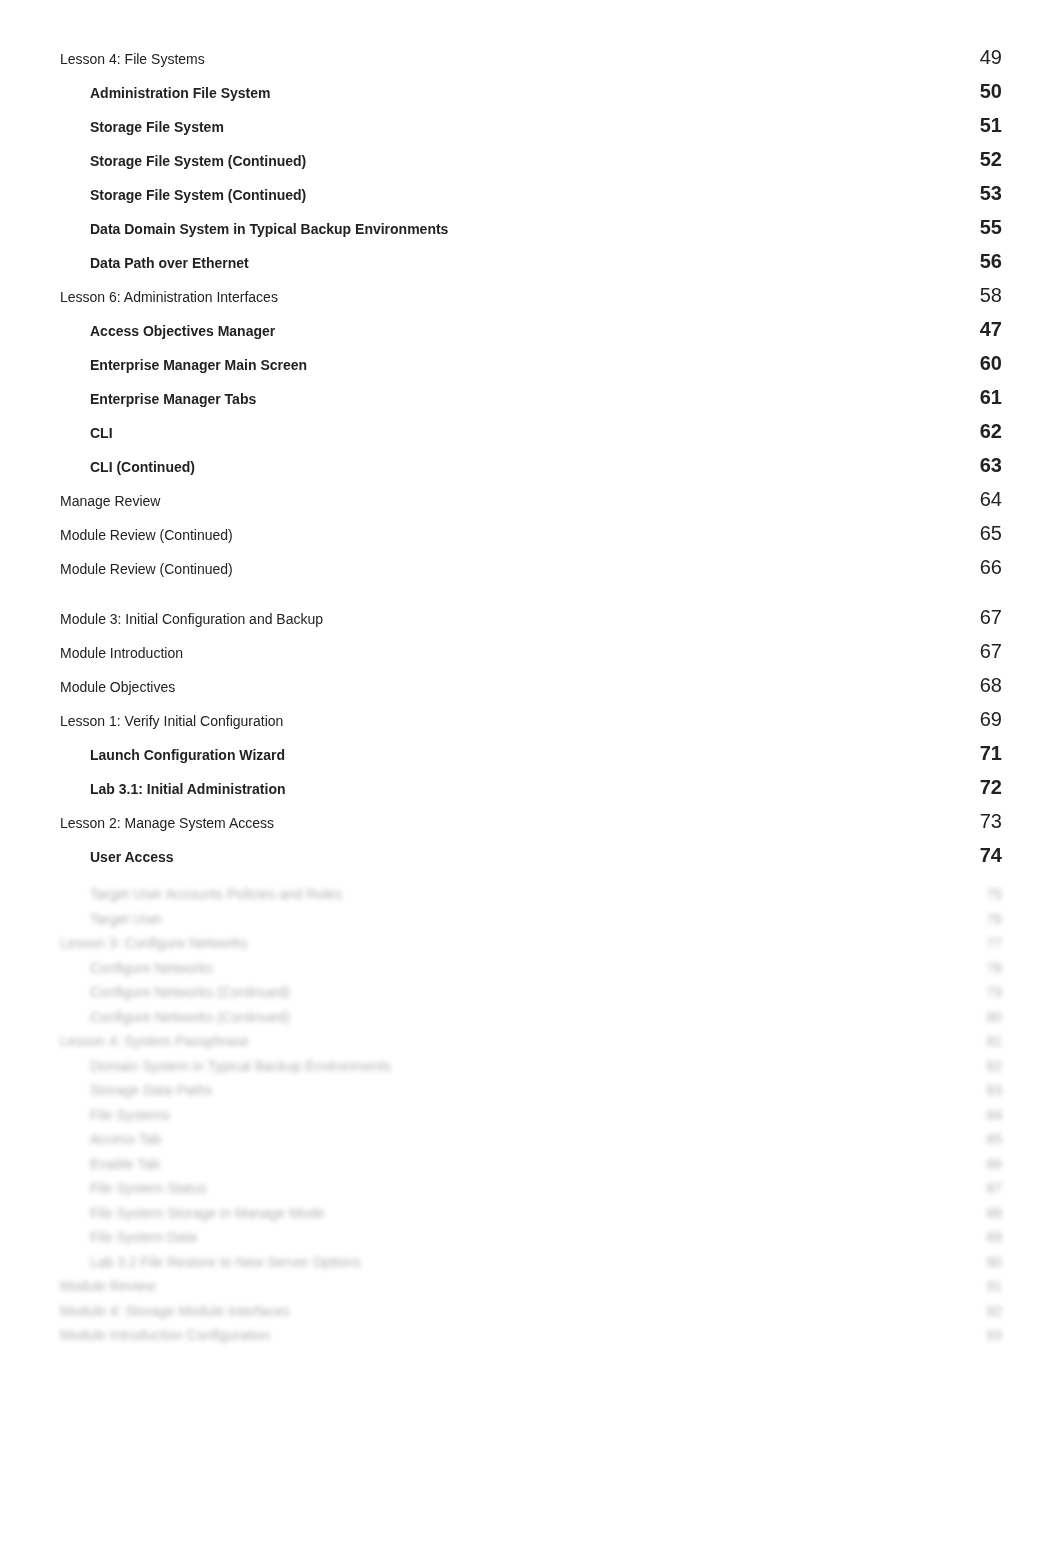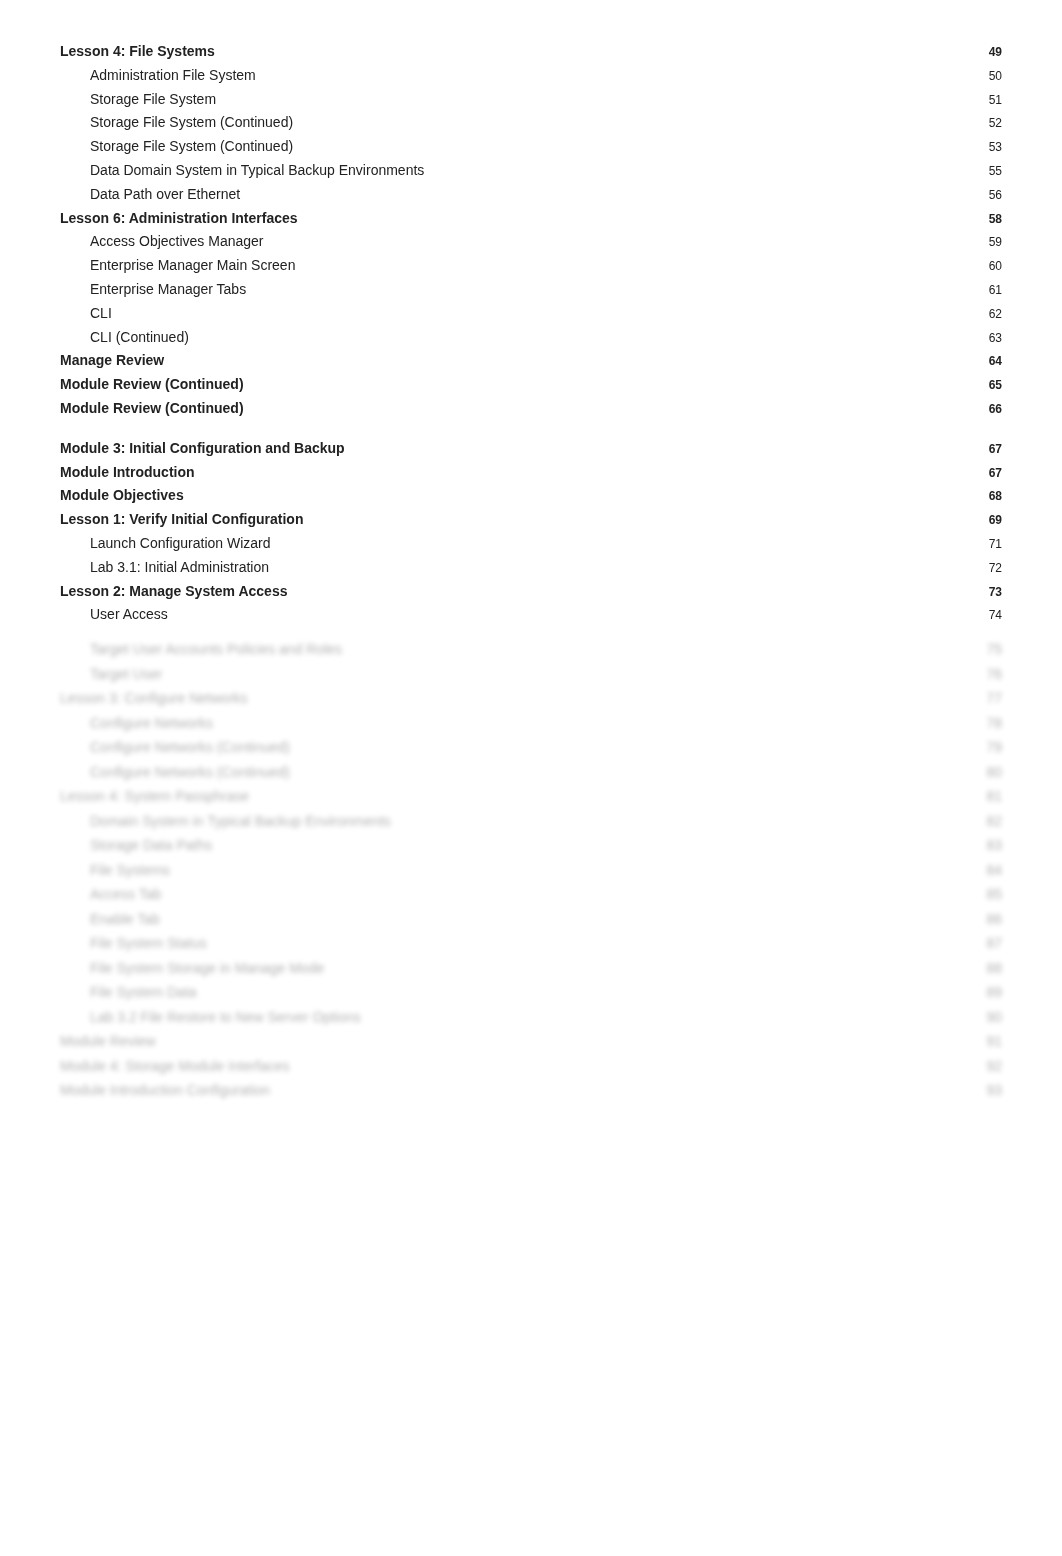--- a/index.html
+++ b/index.html
@@ -25,32 +25,32 @@
       line-height: 1.7;
     }
 
     .toc-entry .entry-text {
       flex: 1;
     }
 
     .toc-entry .entry-page {
       min-width: 40px;
       text-align: right;
-      font-size: 12px;
+      font-size: 20px;
     }
 
     .level-1 {
       padding-left: 0px;
-      font-weight: bold;
+      font-weight: normal;
       gap: 36px;
     }
 
     .level-2 {
       padding-left: 30px;
-      font-weight: normal;
+      font-weight: bold;
     }
 
     .spacer {
       height: 16px;
     }
 
     .blurred-section {
       margin-top: 10px;
       opacity: 0.35;
       filter: blur(2.5px);
@@ -115,21 +115,21 @@
       <div class="toc-entry level-2">
       <span class="entry-text">Data Path over Ethernet</span>
       <span class="entry-page">56</span>
     </div>
       <div class="toc-entry level-1">
       <span class="entry-text">Lesson 6: Administration Interfaces</span>
       <span class="entry-page">58</span>
     </div>
       <div class="toc-entry level-2">
       <span class="entry-text">Access Objectives Manager</span>
-      <span class="entry-page">59</span>
+      <span class="entry-page">47</span>
     </div>
       <div class="toc-entry level-2">
       <span class="entry-text">Enterprise Manager Main Screen</span>
       <span class="entry-page">60</span>
     </div>
       <div class="toc-entry level-2">
       <span class="entry-text">Enterprise Manager Tabs</span>
       <span class="entry-page">61</span>
     </div>
       <div class="toc-entry level-2">

